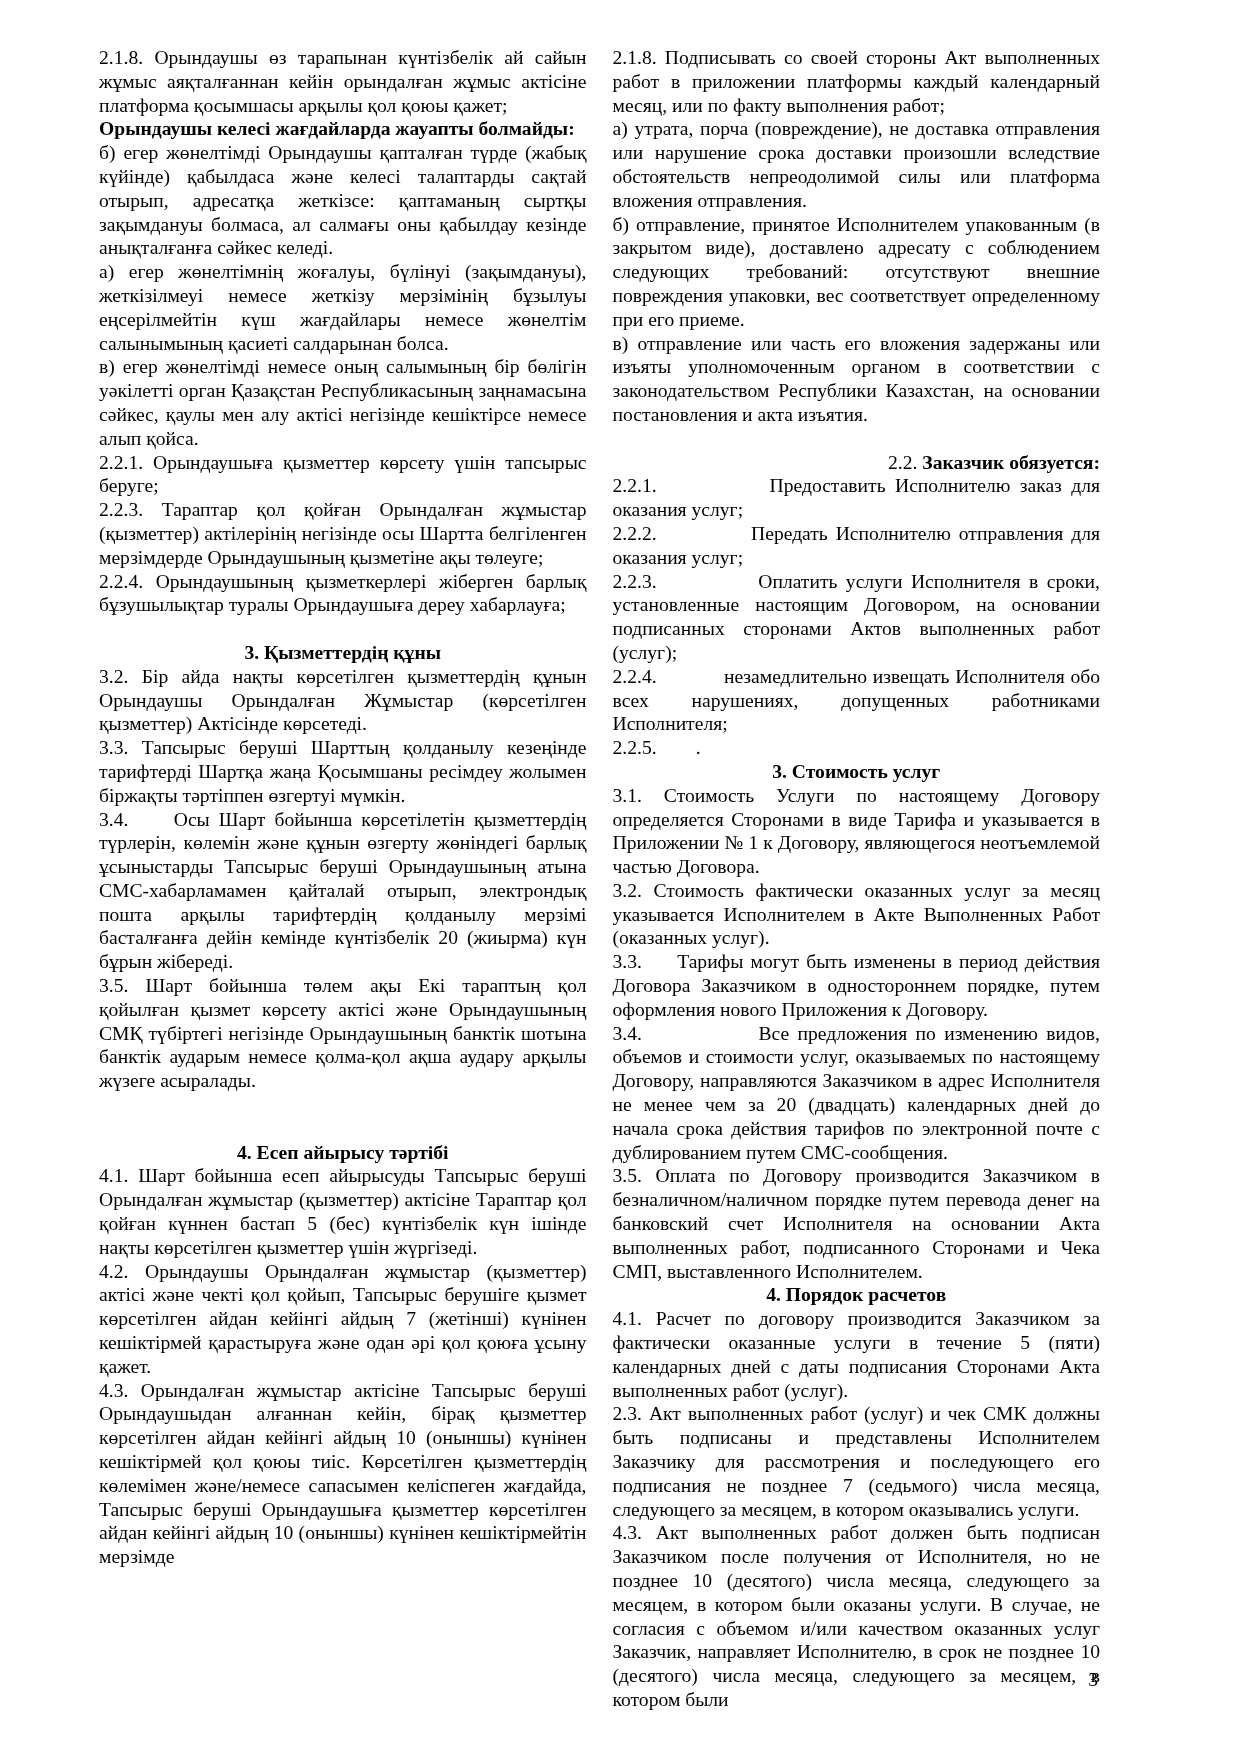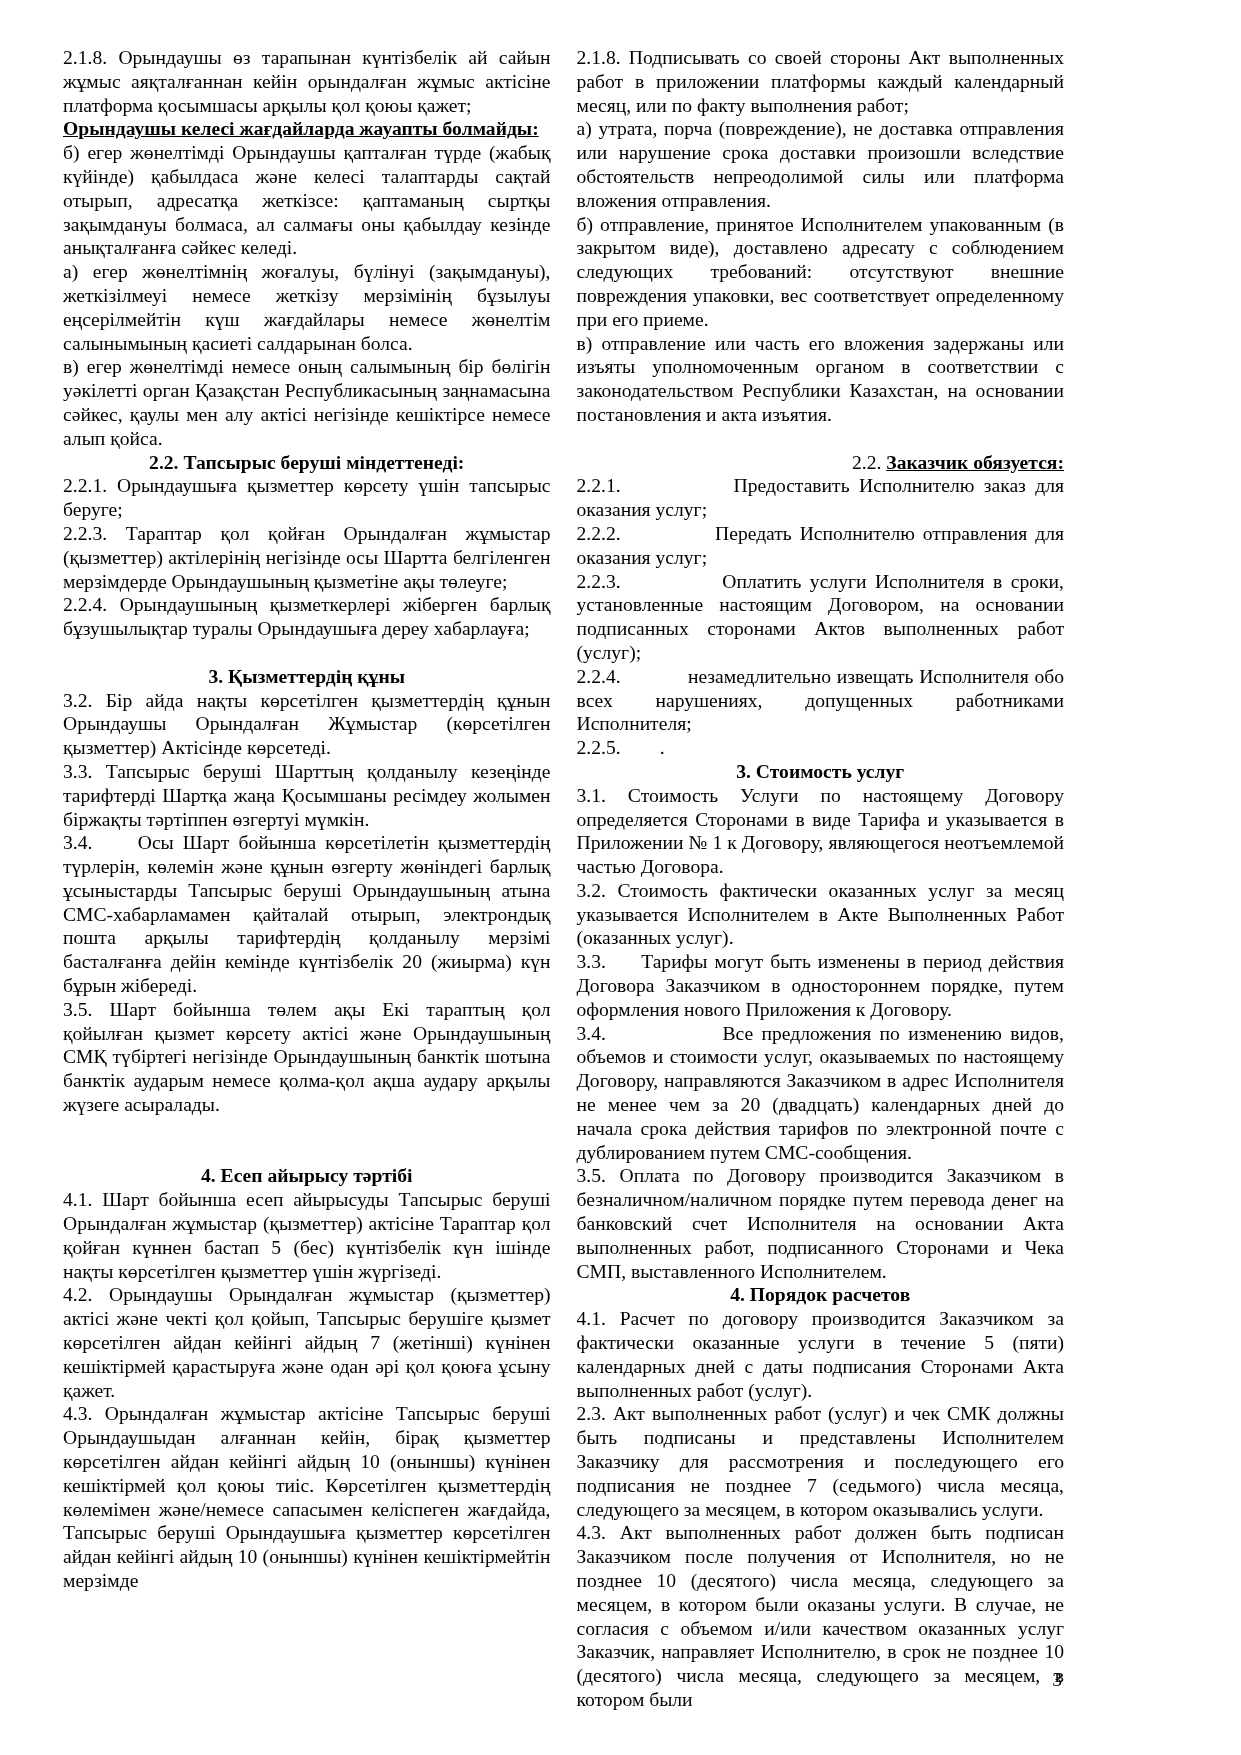--- a/index.html
+++ b/index.html
@@ -14,33 +14,34 @@
     color: #000000;
     font-family: "Liberation Serif", "DejaVu Serif", serif;
     position: relative;
   }
   .page {
     box-sizing: border-box;
     width: 1120px;
     height: 1755px;
     padding: 46px 56px 0 63px;
     position: relative;
+    margin-left: 36px;
   }
   .columns {
     display: flex;
     gap: 26px;
   }
   .col {
     width: 548px;
     font-size: 19.6px;
     line-height: 23.8px;
     text-align: justify;
   }
   .col p { margin: 0; }
-  .b { font-weight: bold; text-decoration: underline; }
+  .b { font-weight: bold; }
   .h {
     text-align: center;
     font-weight: bold;
   }
   .hm {
     text-align: right;
     font-weight: normal;
   }
   .sp1 { height: 23.8px; }
   .sp2 { height: 47.6px; }
@@ -57,21 +58,20 @@
 
 <div class="page">
   <div class="columns">
 
     <div class="col">
       <p>2.1.8. Орындаушы өз тарапынан күнтізбелік ай сайын жұмыс аяқталғаннан кейін орындалған жұмыс актісіне платформа қосымшасы арқылы қол қоюы қажет;</p>
       <p class="b">Орындаушы келесі жағдайларда жауапты болмайды:</p>
       <p>б) егер жөнелтімді Орындаушы қапталған түрде (жабық күйінде) қабылдаса және келесі талаптарды сақтай отырып, адресатқа жеткізсе: қаптаманың сыртқы зақымдануы болмаса, ал салмағы оны қабылдау кезінде анықталғанға сәйкес келеді.</p>
       <p>а) егер жөнелтімнің жоғалуы, бүлінуі (зақымдануы), жеткізілмеуі немесе жеткізу мерзімінің бұзылуы еңсерілмейтін күш жағдайлары немесе жөнелтім салынымының қасиеті салдарынан болса.</p>
       <p>в) егер жөнелтімді немесе оның салымының бір бөлігін уәкілетті орган Қазақстан Республикасының заңнамасына сәйкес, қаулы мен алу актісі негізінде кешіктірсе немесе алып қойса.</p>
-      <p class="h">2.2. Тапсырыс беруші міндеттенеді:</p>
       <p>2.2.1. Орындаушыға қызметтер көрсету үшін тапсырыс беруге;</p>
       <p>2.2.3. Тараптар қол қойған Орындалған жұмыстар (қызметтер) актілерінің негізінде осы Шартта белгіленген мерзімдерде Орындаушының қызметіне ақы төлеуге;</p>
       <p>2.2.4. Орындаушының қызметкерлері жіберген барлық бұзушылықтар туралы Орындаушыға дереу хабарлауға;</p>
       <div class="sp1"></div>
       <p class="h">3. Қызметтердің құны</p>
       <p>3.2. Бір айда нақты көрсетілген қызметтердің құнын Орындаушы Орындалған Жұмыстар (көрсетілген қызметтер) Актісінде көрсетеді.</p>
       <p>3.3. Тапсырыс беруші Шарттың қолданылу кезеңінде тарифтерді Шартқа жаңа Қосымшаны ресімдеу жолымен біржақты тәртіппен өзгертуі мүмкін.</p>
       <p>3.4.&nbsp;&nbsp;&nbsp;&nbsp; Осы Шарт бойынша көрсетілетін қызметтердің түрлерін, көлемін және құнын өзгерту жөніндегі барлық ұсыныстарды Тапсырыс беруші Орындаушының атына СМС-хабарламамен қайталай отырып, электрондық пошта арқылы тарифтердің қолданылу мерзімі басталғанға дейін кемінде күнтізбелік 20 (жиырма) күн бұрын жібереді.</p>
       <p>3.5. Шарт бойынша төлем ақы Екі тараптың қол қойылған қызмет көрсету актісі және Орындаушының СМҚ түбіртегі негізінде Орындаушының банктік шотына банктік аударым немесе қолма-қол ақша аудару арқылы жүзеге асыралады.</p>
       <div class="sp2"></div>

